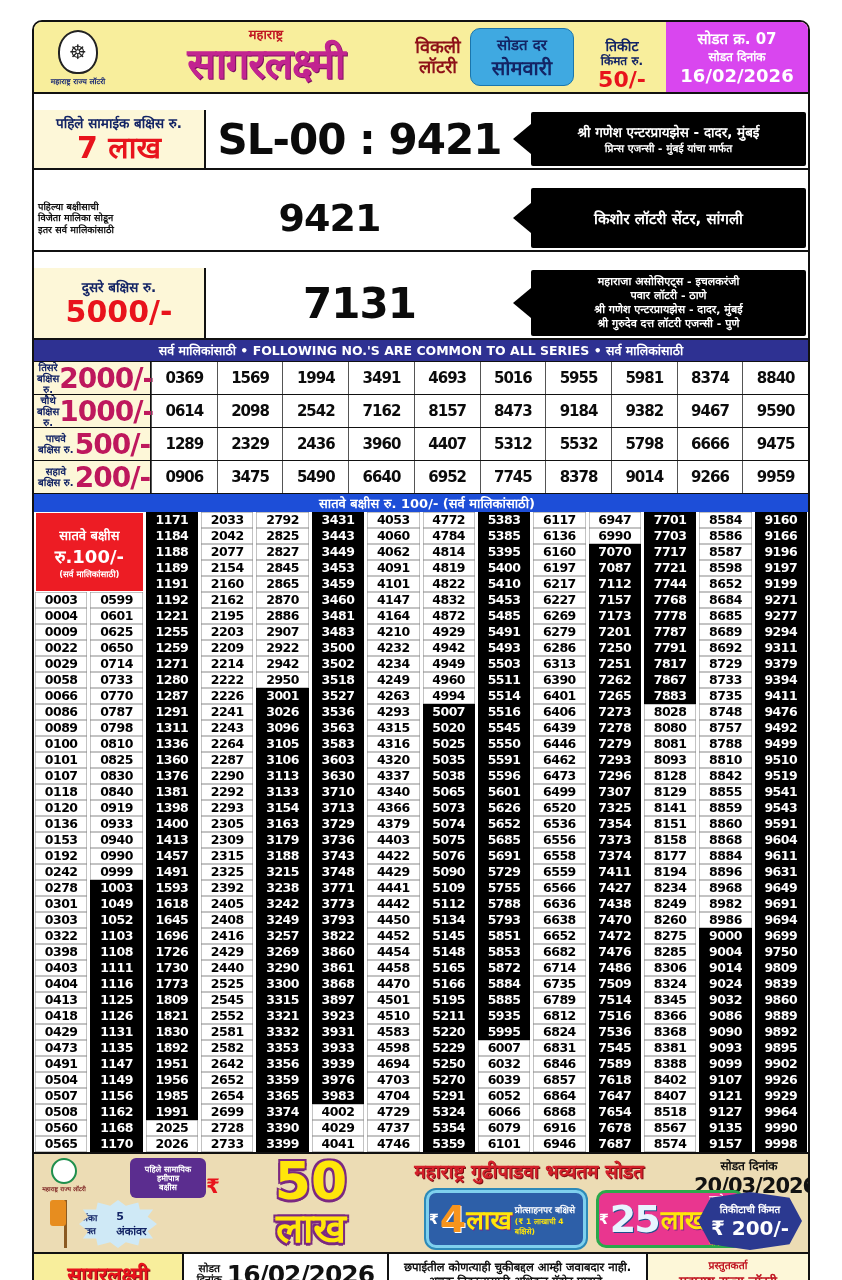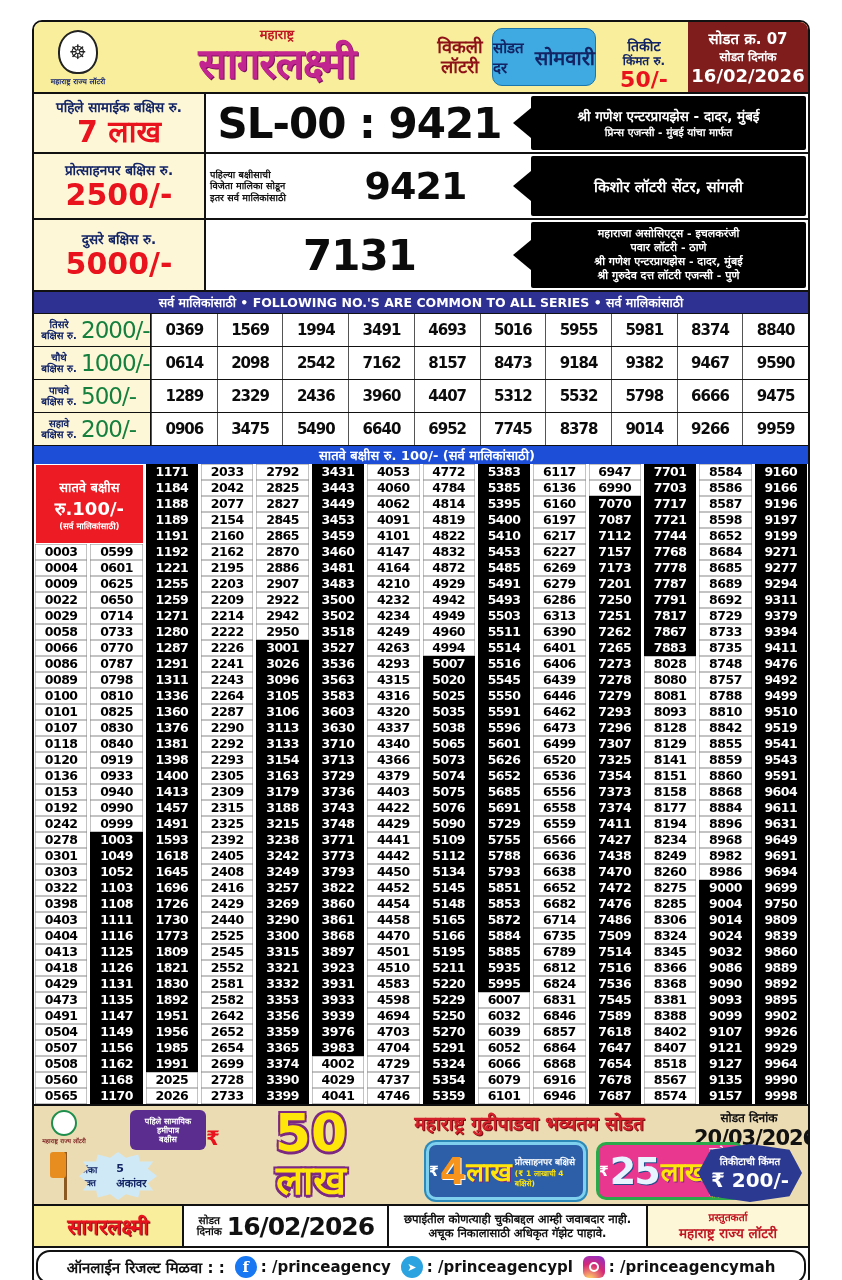--- a/index.html
+++ b/index.html
@@ -18,32 +18,32 @@
   .logo-box { width:88px; display:flex; flex-direction:column; align-items:center; justify-content:center; padding-top:2px; }
   .emblem { width:40px; height:44px; border:2px solid #222; border-radius:50% 50% 46% 46%; background:#fff;
             display:flex; align-items:center; justify-content:center; font-size:20px; color:#222; }
   .logo-cap { font-size:7.5px; font-weight:bold; color:#1b2a72; margin-top:2px; white-space:nowrap; }
   .title-wrap { flex:1; display:flex; flex-direction:column; align-items:center; justify-content:center; }
   .state-label { color:#c01622; font-size:13px; font-weight:bold; line-height:13px; }
   .main-title { color:#c22490; font-size:42px; font-weight:800; line-height:46px; letter-spacing:-1px;
                 text-shadow:1px 1px 0 #7d1060; }
   .subtitle { width:56px; color:#8e1118; font-weight:800; font-size:18px; line-height:20px; text-align:center;
               align-self:center; }
-  .day-chip { width:104px; background:#3fa9e1; border-radius:10px; margin:6px 4px; display:flex; flex-direction:row;
+  .day-chip { width:104px; background:#3fa9e1; border-radius:10px; margin:6px 4px; display:flex; flex-direction:column;
               align-items:center; justify-content:center; color:#132465; font-weight:800; border:1px solid #1b76ac; }
   .day-chip .l1 { font-size:15px; } .day-chip .l2 { font-size:20px; }
   .ticket-box { width:88px; display:flex; flex-direction:column; align-items:center; justify-content:center;
                 color:#132465; font-weight:800;margin-top:16px; }
   .ticket-box .t1 { font-size:14px; line-height:16px; } .ticket-box .t2 { font-size:12px; line-height:14px; }
   .ticket-box .t3 { font-size:22px; line-height:24px; color:#e8131c; }
-  .draw-box { width:120px; background:#7f1d1d; color:#fff; display:flex; flex-direction:column;
+  .draw-box { width:142px; background:#d946ef; color:#fff; display:flex; flex-direction:column;
               align-items:center; justify-content:center; font-weight:800; }
   .draw-box .d1 { font-size:15px; } .draw-box .d2 { font-size:12px; } .draw-box .d3 { font-size:18px; }
   
-  .prize-row { display:flex; border-bottom:2px solid #111; background:#fff; }
+  .prize-row { display:flex; border-bottom:2px solid #111; background:#fff;margin-top:16px; }
   .prize-row .plabel { width:172px; background:#fdf7d8; border-right:2px solid #111; display:flex;
       flex-direction:column; align-items:center; justify-content:center; }
   .plabel .pl1 { color:#132465; font-weight:bold; font-size:13.5px; }
   .plabel .pl2 { color:#e8131c; font-weight:800; font-size:30px; line-height:32px; }
   .prize-row .pcenter { flex:1; display:flex; align-items:center; justify-content:center; }
   .pnum { font-weight:800; color:#0b0b0b; letter-spacing:-1px; }
   .note-block { width:112px; padding-left:4px; }
   .note-block div { font-size:9.5px; font-weight:bold; color:#111; line-height:11.5px; }
   .agent-wrap { width:295px; display:flex; align-items:center; padding:2px 2px 2px 0; }
   .agent-arrow { width:0; height:0; border-top:15px solid transparent; border-bottom:15px solid transparent;
@@ -60,21 +60,21 @@
   
   .series-band { height:22px; background:#2e3192; color:#fff; font-weight:bold; font-size:12.5px;
                  display:flex; align-items:center; justify-content:center; border-bottom:1px solid #111; }
   .red-band { height:18px; background:#1d4ed8; color:#fff; font-weight:800; font-size:13px;
               display:flex; align-items:center; justify-content:center;padding-left:12px; }
   
   .mp-row { display:flex; height:33px; border-bottom:1.5px solid #111; }
   .mp-label { width:117px; background:#fdf7d8; border-right:1.5px solid #111; display:flex; align-items:center;
               justify-content:flex-start; padding-left:3px; }
   .mp-rank { width:44px; text-align:center; color:#132465; font-weight:bold; font-size:10px; line-height:11px; }
-  .mp-amt { color:#15803d; font-weight:400; font-size:23px; letter-spacing:-1px; }
+  .mp-amt { color:#be185d; font-weight:700; font-size:28px; letter-spacing:-1px; }
   .mp-nums { flex:1; display:flex; }
   .mp-cell { flex:1; border-left:1px solid #555; display:flex; align-items:center; justify-content:center;
              font-weight:800; font-size:15px; letter-spacing:-1px; color:#0b0b0b;
              transform-origin:center; }
   
   .sv-grid { display:grid; grid-template-columns:repeat(14,1fr); grid-auto-rows:16px; column-gap:3px;
              background:#fff; padding:0 1px; border-bottom:2px solid #111; }
   .sv-label { grid-area:1 / 1 / span 5 / span 2; background:#ed1c24; color:#fff; display:flex;
               flex-direction:column; align-items:center; justify-content:center; margin:1px 0 1px 1px; }
   .sv-label .s1 { font-size:13px; font-weight:bold; }
@@ -196,24 +196,20 @@
     <div class="agent-wrap">
       <div class="agent-arrow"></div>
       <div class="agent-box">
           <div>श्री गणेश एन्टरप्रायझेस - दादर, मुंबई</div>
           <div>प्रिन्स एजन्सी - मुंबई यांचा मार्फत</div>
         </div>
     </div>
   </div>
 
   <div class="prize-row" id="prize1">
-    <div class="plabel">
-      <div class="pl1">प्रोत्साहनपर बक्षिस रु.</div>
-      <div class="pl2">2500/-</div>
-    </div>
     <div class="pcenter">
       <div class="note-block">
           <div>पहिल्या बक्षीसाची</div>
           <div>विजेता मालिका सोडून</div>
           <div>इतर सर्व मालिकांसाठी</div>
         </div>
       <div class="pnum" style="flex:1;text-align:center;">9421</div>
     </div>
     <div class="agent-wrap">
       <div class="agent-arrow"></div>

